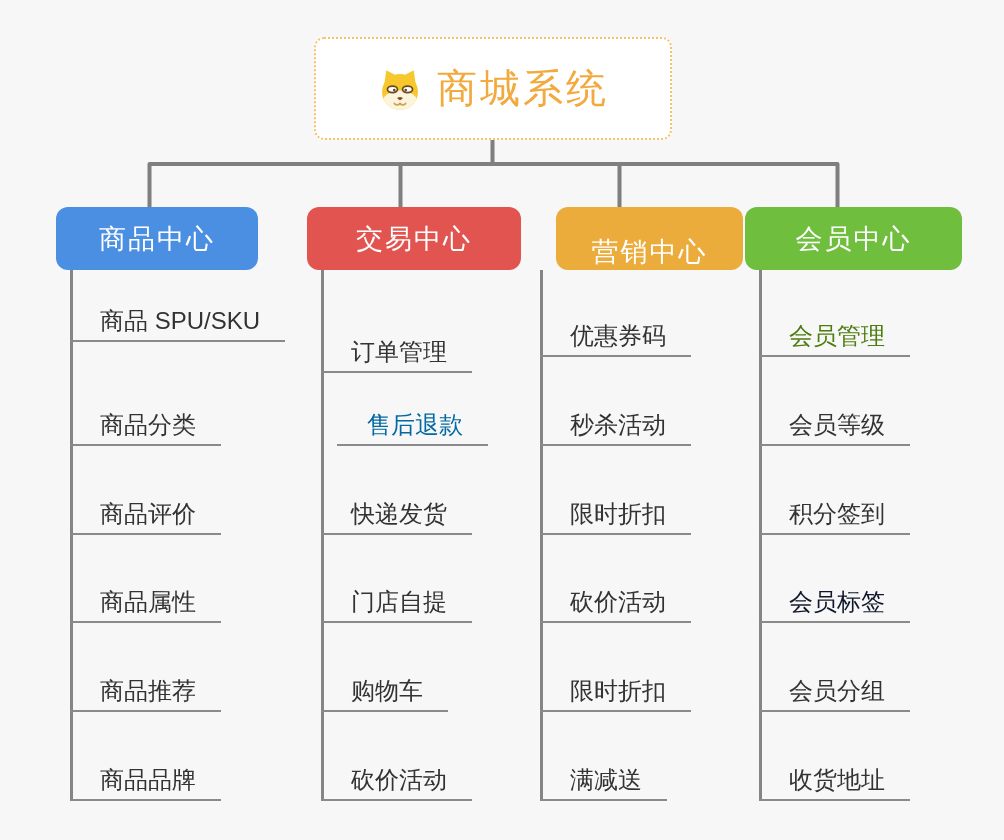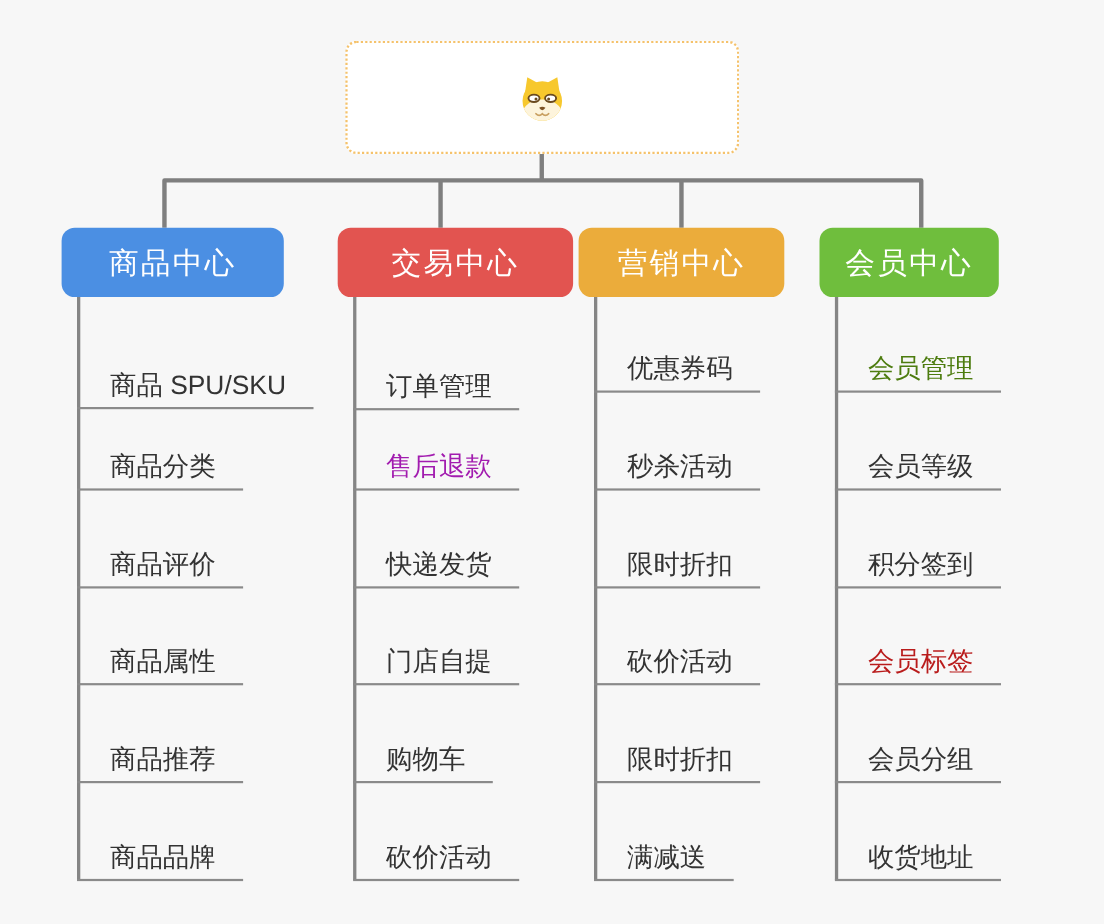--- a/index.html
+++ b/index.html
@@ -91,54 +91,55 @@
           <circle cx="32" cy="34" r="25"></circle>
         </clipPath>
       <ellipse cx="32" cy="50" rx="25" ry="18" fill="#FDF4DC" clip-path="url(#headClip)"></ellipse>
       <ellipse cx="21.5" cy="30.5" rx="7" ry="4.6" fill="#ffffff" stroke="#6A4A1E" stroke-width="2.4"></ellipse>
       <ellipse cx="42.5" cy="30.5" rx="7" ry="4.6" fill="#ffffff" stroke="#6A4A1E" stroke-width="2.4"></ellipse>
       <circle cx="24" cy="31.5" r="1.9" fill="#6A4A1E"></circle>
       <circle cx="40" cy="31.5" r="1.9" fill="#6A4A1E"></circle>
       <path d="M28 42.5 Q32 40 36 42.5 Q32 48.5 28 42.5 Z" fill="#7C5226"></path>
       <path d="M24 50 Q28 54.5 32 50 Q36 54.5 40 50" stroke="#C9A061" stroke-width="2.2" fill="none" stroke-linecap="round"></path>
     </svg>
+    <span class="root-title" style="color: rgb(242, 169, 61);">商城系统</span>
   </div>
 
   <div id="branches">
       <div class="branch-box" style="left: 56px; width: 202px; background: rgb(75, 143, 227);">
         <span class="branch-label" style="color: rgb(255, 255, 255);">商品中心</span>
       </div>
-      <div class="sub-item" style="left: 70px; top: 336px; color: rgb(51, 51, 51); border-bottom-color: rgb(138, 138, 138); text-align: right;">商品 SPU/SKU</div>
+      <div class="sub-item" style="left: 70px; top: 306px; color: rgb(51, 51, 51); border-bottom-color: rgb(138, 138, 138); text-align: right;">商品 SPU/SKU</div>
       <div class="sub-item" style="left: 70px; top: 410px; color: rgb(51, 51, 51); border-bottom-color: rgb(138, 138, 138);">商品分类</div>
       <div class="sub-item" style="left: 70px; top: 499px; color: rgb(51, 51, 51); border-bottom-color: rgb(138, 138, 138);">商品评价</div>
       <div class="sub-item" style="left: 70px; top: 587px; color: rgb(51, 51, 51); border-bottom-color: rgb(138, 138, 138);">商品属性</div>
       <div class="sub-item" style="left: 70px; top: 676px; color: rgb(51, 51, 51); border-bottom-color: rgb(138, 138, 138);">商品推荐</div>
       <div class="sub-item" style="left: 70px; top: 765px; color: rgb(51, 51, 51); border-bottom-color: rgb(138, 138, 138);">商品品牌</div>
       <div class="branch-box" style="left: 307px; width: 214px; background: rgb(226, 84, 80);">
         <span class="branch-label" style="color: rgb(255, 255, 255);">交易中心</span>
       </div>
       <div class="sub-item" style="left: 321px; top: 321px; color: rgb(51, 51, 51); border-bottom-color: rgb(138, 138, 138); margin-top: 16px;">订单管理</div>
-      <div class="sub-item" style="left: 321px; top: 410px; color: #a21caf; border-bottom-color: rgb(138, 138, 138);">售后退款</div>
+      <div class="sub-item" style="left: 337px; top: 410px; color: #0369a1; border-bottom-color: rgb(138, 138, 138);">售后退款</div>
       <div class="sub-item" style="left: 321px; top: 499px; color: rgb(51, 51, 51); border-bottom-color: rgb(138, 138, 138);">快递发货</div>
       <div class="sub-item" style="left: 321px; top: 587px; color: rgb(51, 51, 51); border-bottom-color: rgb(138, 138, 138);">门店自提</div>
       <div class="sub-item" style="left: 321px; top: 676px; color: rgb(51, 51, 51); border-bottom-color: rgb(138, 138, 138);">购物车</div>
       <div class="sub-item" style="left: 321px; top: 765px; color: rgb(51, 51, 51); border-bottom-color: rgb(138, 138, 138);">砍价活动</div>
-      <div class="branch-box" style="left: 526px; width: 187px; background: rgb(235, 172, 59);">
+      <div class="branch-box" style="left: 556px; width: 187px; background: rgb(235, 172, 59); align-items: flex-end;">
         <span class="branch-label" style="color: rgb(255, 255, 255);">营销中心</span>
       </div>
       <div class="sub-item" style="left: 540px; top: 321px; color: rgb(51, 51, 51); border-bottom-color: rgb(138, 138, 138);">优惠券码</div>
       <div class="sub-item" style="left: 540px; top: 410px; color: rgb(51, 51, 51); border-bottom-color: rgb(138, 138, 138);">秒杀活动</div>
       <div class="sub-item" style="left: 540px; top: 499px; color: rgb(51, 51, 51); border-bottom-color: rgb(138, 138, 138);">限时折扣</div>
       <div class="sub-item" style="left: 540px; top: 587px; color: rgb(51, 51, 51); border-bottom-color: rgb(138, 138, 138);">砍价活动</div>
       <div class="sub-item" style="left: 540px; top: 676px; color: rgb(51, 51, 51); border-bottom-color: rgb(138, 138, 138);">限时折扣</div>
       <div class="sub-item" style="left: 540px; top: 765px; color: rgb(51, 51, 51); border-bottom-color: rgb(138, 138, 138);">满减送</div>
-      <div class="branch-box" style="left: 745px; width: 163px; background: rgb(111, 190, 61);">
+      <div class="branch-box" style="left: 745px; width: 217px; background: rgb(111, 190, 61);">
         <span class="branch-label" style="color: rgb(255, 255, 255);">会员中心</span>
       </div>
       <div class="sub-item" style="left: 759px; top: 321px; color: #4d7c0f; border-bottom-color: rgb(138, 138, 138);">会员管理</div>
       <div class="sub-item" style="left: 759px; top: 410px; color: rgb(51, 51, 51); border-bottom-color: rgb(138, 138, 138);">会员等级</div>
       <div class="sub-item" style="left: 759px; top: 499px; color: rgb(51, 51, 51); border-bottom-color: rgb(138, 138, 138);">积分签到</div>
-      <div class="sub-item" style="left: 759px; top: 587px; color: #b91c1c; border-bottom-color: rgb(138, 138, 138);">会员标签</div>
+      <div class="sub-item" style="left: 759px; top: 587px; color: #0f172a; border-bottom-color: rgb(138, 138, 138);">会员标签</div>
       <div class="sub-item" style="left: 759px; top: 676px; color: rgb(51, 51, 51); border-bottom-color: rgb(138, 138, 138);">会员分组</div>
       <div class="sub-item" style="left: 759px; top: 765px; color: rgb(51, 51, 51); border-bottom-color: rgb(138, 138, 138);">收货地址</div>
     </div>
 
 </div>
 
 </body></html>

